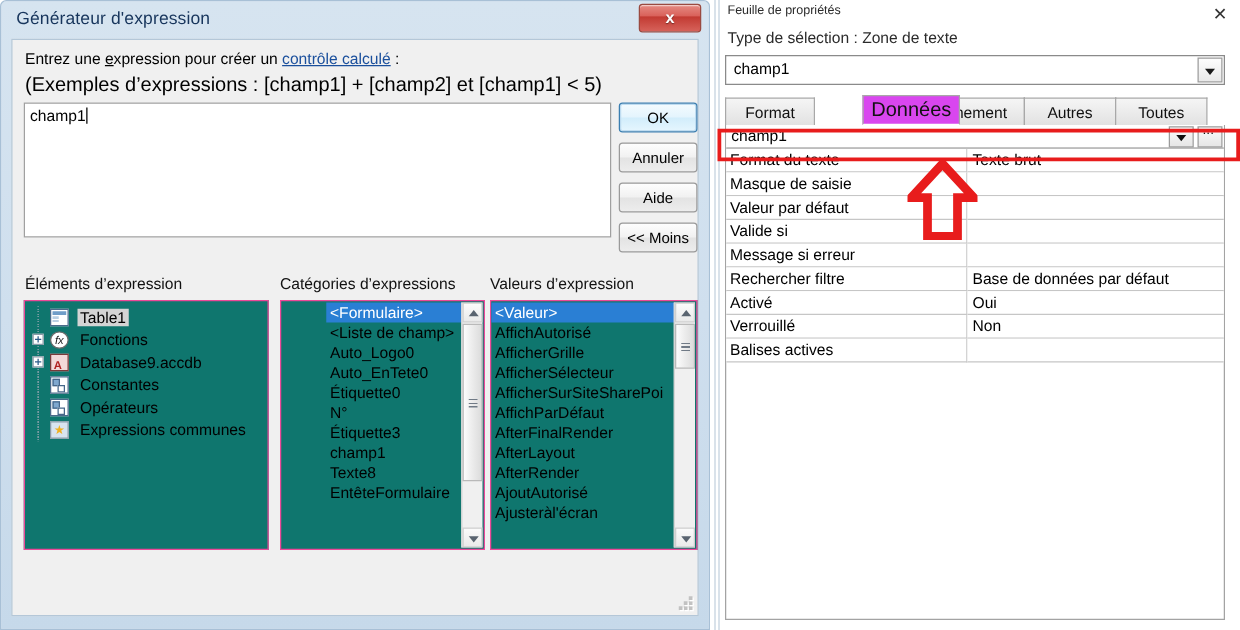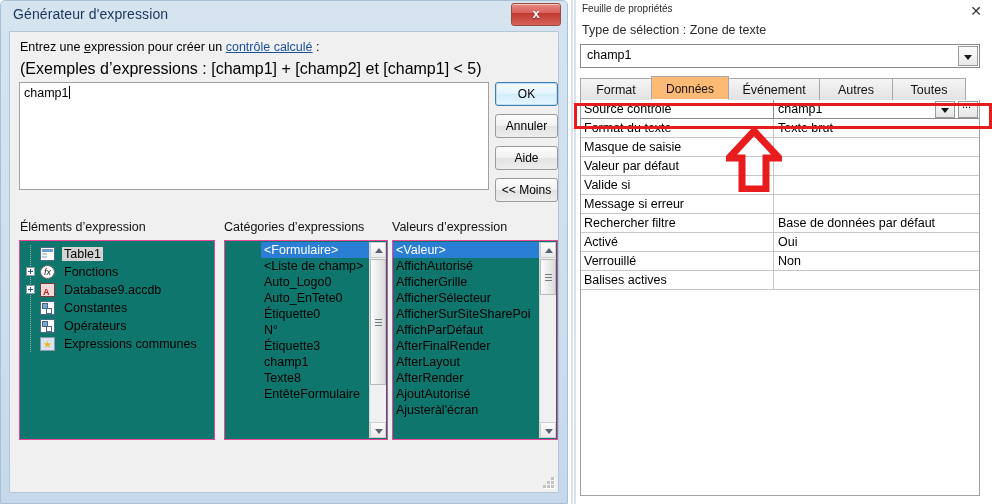--- a/index.html
+++ b/index.html
@@ -266,22 +266,22 @@
   }
   .tab {
     position: absolute; top: 2px; height: 22px; line-height: 22px;
     text-align: center; font-size: 12.5px;
     background: linear-gradient(to bottom,#f5f5f5,#e2e2e2);
     border: 1px solid #a8a8a8; border-bottom: none;
     box-sizing: border-box; cursor: pointer; color: #111;
   }
   .tab.active {
     top: 0; height: 24px; line-height: 24px;
-    background: #fdba74; font-size: 12px;
-    border-bottom: 1px solid #fff; z-index: 3;
+    background: #d946ef; font-size: 16px;
+    border-bottom: 1px solid #fff; z-index: 3; margin-left: 39px;
   }
 
   .grid-wrap {
     position: absolute; left: 10px; top: 100px;
     width: 400px; height: 396px;
     border: 1px solid #a3a3a3; border-top: none;
     background: #fff; box-sizing: border-box;
   }
   .grid-row {
     position: relative; height: 19px; display: flex;
@@ -449,21 +449,20 @@
     <div class="tabs" id="ps-tabs">
         <div class="tab" style="left: 0px; width: 72px;">Format</div>
         <div class="tab active" style="left: 71px; width: 78px;">Données</div>
         <div class="tab" style="left: 148px; width: 92px;">Événement</div>
         <div class="tab" style="left: 239px; width: 74px;">Autres</div>
         <div class="tab" style="left: 312px; width: 74px;">Toutes</div>
       </div>
 
     <div class="grid-wrap" id="ps-grid">
         <div class="grid-row active">
-          <div class="grid-name">Source contrôle</div>
           <div class="grid-val">champ1</div>
           <span class="row-arrow"></span>
           <span class="row-ellipsis"></span>
         </div>
         <div class="grid-row">
           <div class="grid-name">Format du texte</div>
           <div class="grid-val">Texte brut</div>
         </div>
         <div class="grid-row">
           <div class="grid-name">Masque de saisie</div>

